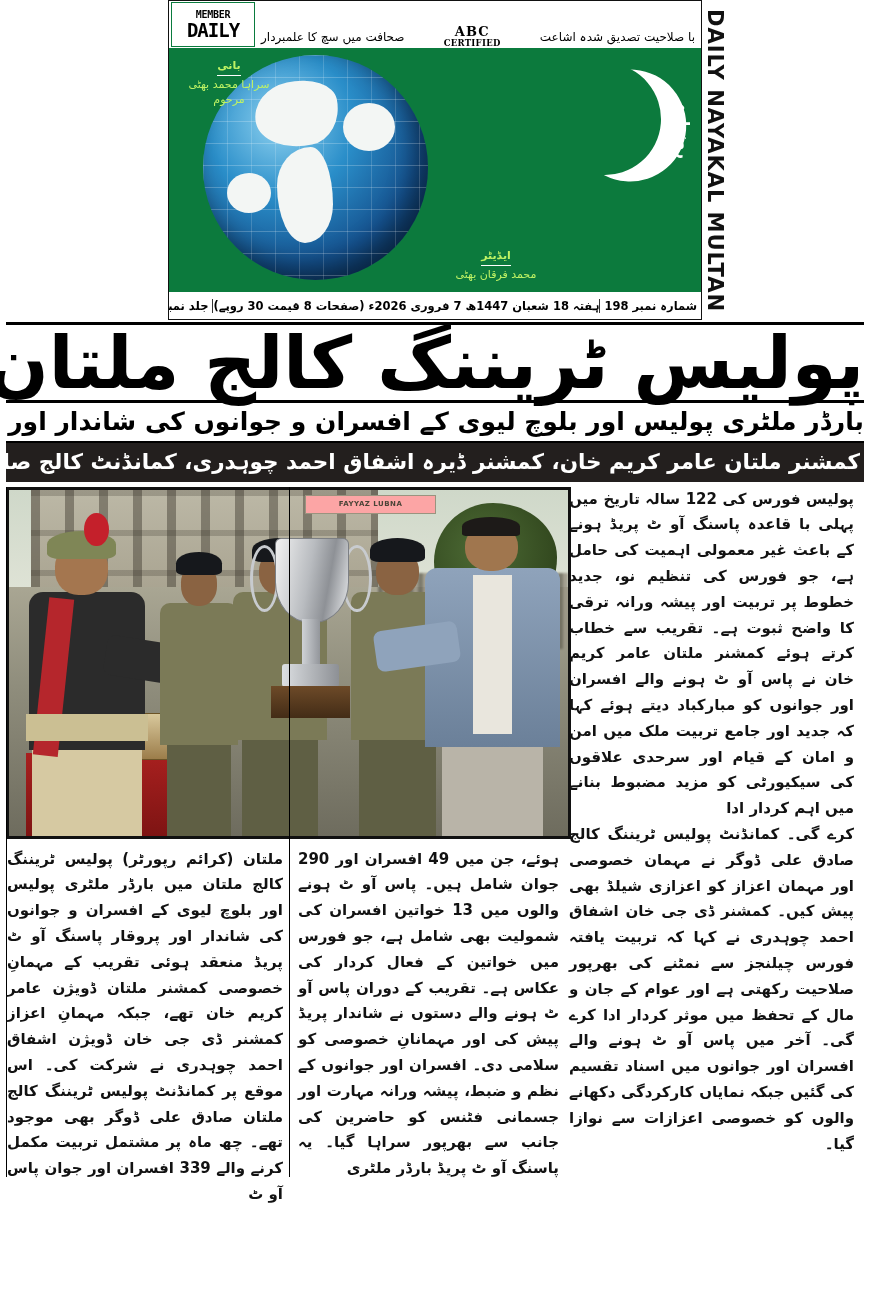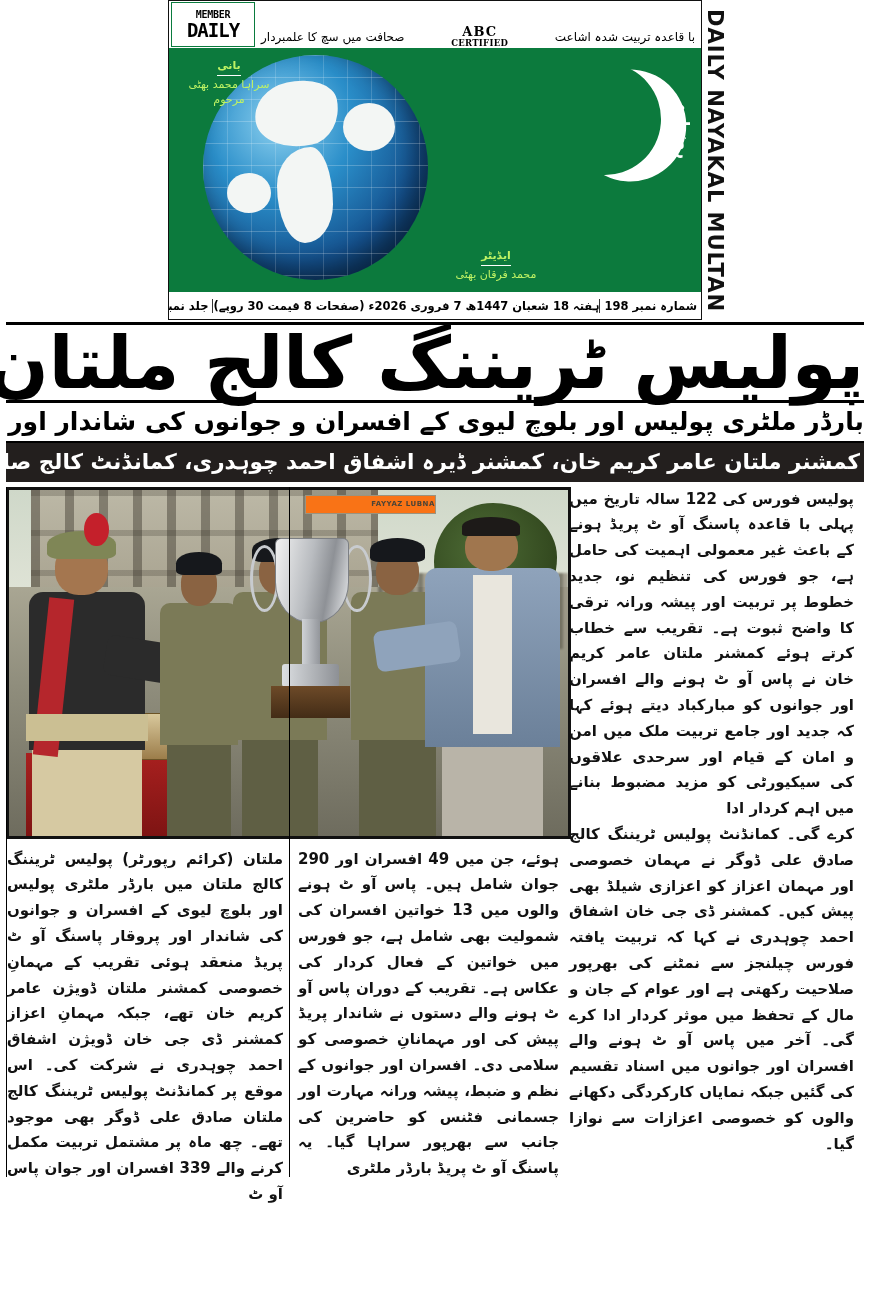--- a/index.html
+++ b/index.html
@@ -164,22 +164,22 @@
     position:absolute;left:4%;top:0;width:62%;height:36%;
     background:linear-gradient(180deg,#bcb8a6,#a59f8c);
   }
   .ph-building:before{
     content:"";position:absolute;inset:0;
     background:
       repeating-linear-gradient(to right, rgba(60,55,45,.45) 0 9px, transparent 9px 34px),
       repeating-linear-gradient(to bottom, rgba(60,55,45,.25) 0 6px, transparent 6px 40px);
   }
   .ph-sign{
-    position:absolute;left:53%;top:5px;width:23%;height:17px;background:#f97316;
-    border:1px solid #9a937f;display:flex;align-items:center;justify-content:flex-start;
+    position:absolute;left:53%;top:5px;width:23%;height:17px;background:#fca5a5;
+    border:1px solid #9a937f;display:flex;align-items:center;justify-content:center;
   }
   .ph-sign span{font-size:7px;font-weight:bold;direction:ltr;color:#4a4437;letter-spacing:.5px;}
   .ph-tree{
     position:absolute;right:2%;top:4%;width:22%;height:34%;
     background:radial-gradient(circle at 40% 40%, #4d6b35 0%, #33491f 70%, #26381a 100%);
     border-radius:48% 52% 45% 55%/50% 46% 54% 50%;
   }
   .ph-ground{
     position:absolute;left:0;bottom:0;width:100%;height:72%;
     background:linear-gradient(180deg,#a9a693 0%,#8f8d7c 40%,#6e6c5e 100%);
@@ -254,21 +254,21 @@
     <div class="mh-inner">
 
       <div class="mh-topstrip">
         <div class="cpne-box">
           <div class="cpne-member">MEMBER</div>
           <div class="cpne-name">DAILY</div>
         </div>
 
 
         <div class="mh-sub2">
-          <span class="urdu-sm">با قاعدہ تربیت شدہ اشاعت</span>
+          <span class="urdu-sm">با صلاحیت تصدیق شدہ اشاعت</span>
           <span class="abcblock">
             <span class="abc1">ABC</span>
             <span class="abc2">CERTIFIED</span>
           </span>
           <span class="urdu-sm">صحافت میں سچ کا علمبردار</span>
         </div>
       </div>
 
       <div class="mh-green">
         <div class="crescent"></div>

